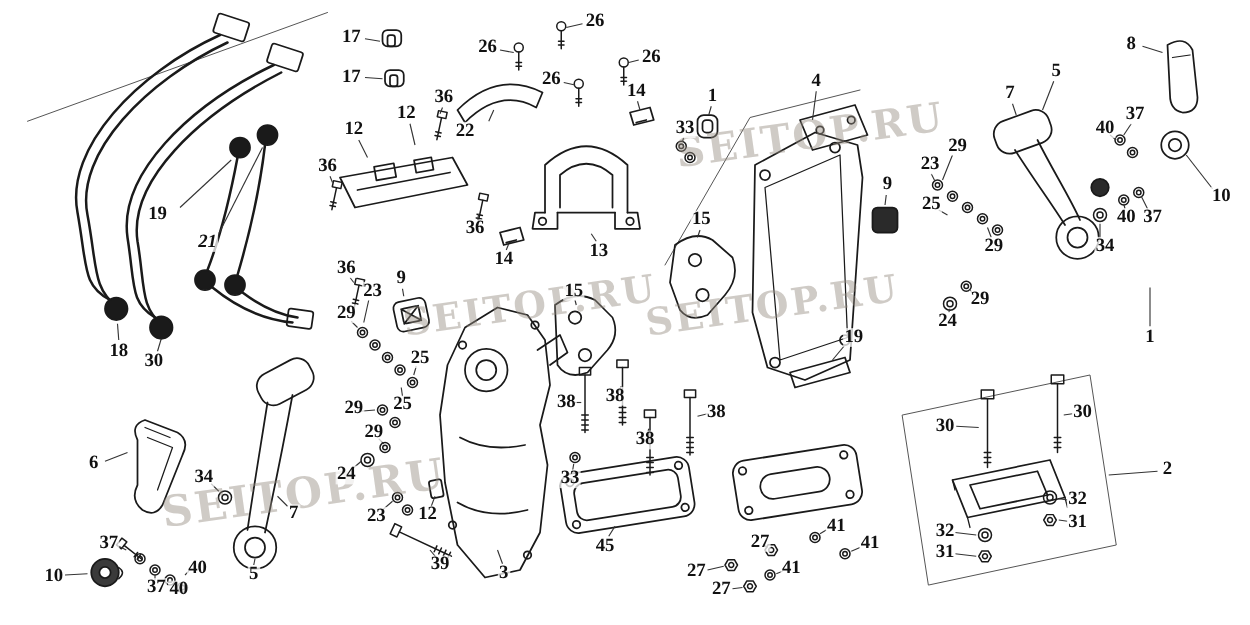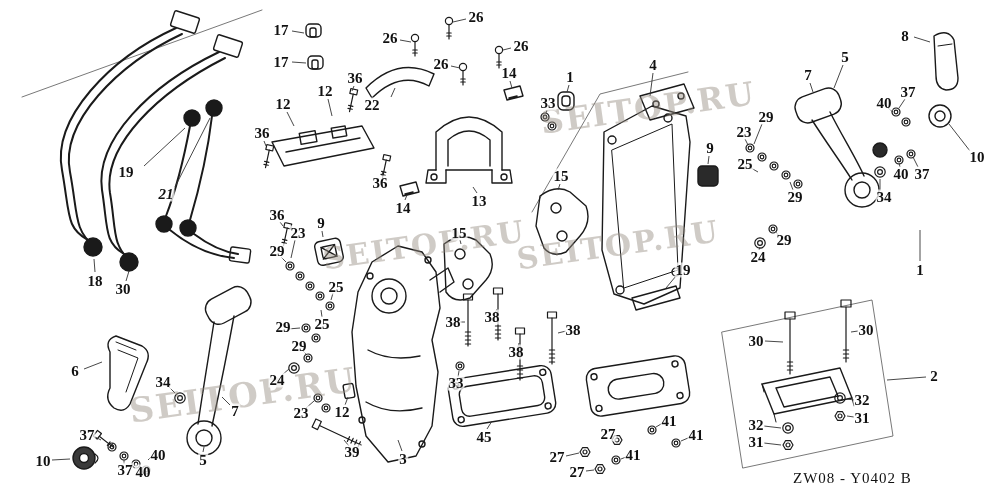--- a/index.html
+++ b/index.html
@@ -447,21 +447,20 @@
       <line x1="586" y1="471" x2="594" y2="470"></line>
       <line x1="765" y1="341" x2="783" y2="342"></line>
       <line x1="858" y1="331" x2="851" y2="332"></line>
       <line x1="854" y1="400" x2="847" y2="399"></line>
       <line x1="854" y1="417" x2="847" y2="416"></line>
       <line x1="764" y1="426" x2="781" y2="428"></line>
       <line x1="764" y1="443" x2="781" y2="445"></line>
       <line x1="926" y1="377" x2="887" y2="380"></line>
     </svg>
 
-  <div class="diagram-code">ZW08 - Y0402 B</div>
 
 <span class="callout" style="left: 281px; top: 30px;">17</span>
     <span class="callout" style="left: 281px; top: 62px;">17</span>
     <span class="callout" style="left: 390px; top: 38px;">26</span>
     <span class="callout" style="left: 476px; top: 17px;">26</span>
     <span class="callout" style="left: 441px; top: 64px;">26</span>
     <span class="callout" style="left: 521px; top: 46px;">26</span>
     <span class="callout" style="left: 355px; top: 78px;">36</span>
     <span class="callout" style="left: 372px; top: 105px;">22</span>
     <span class="callout" style="left: 283px; top: 104px;">12</span>

